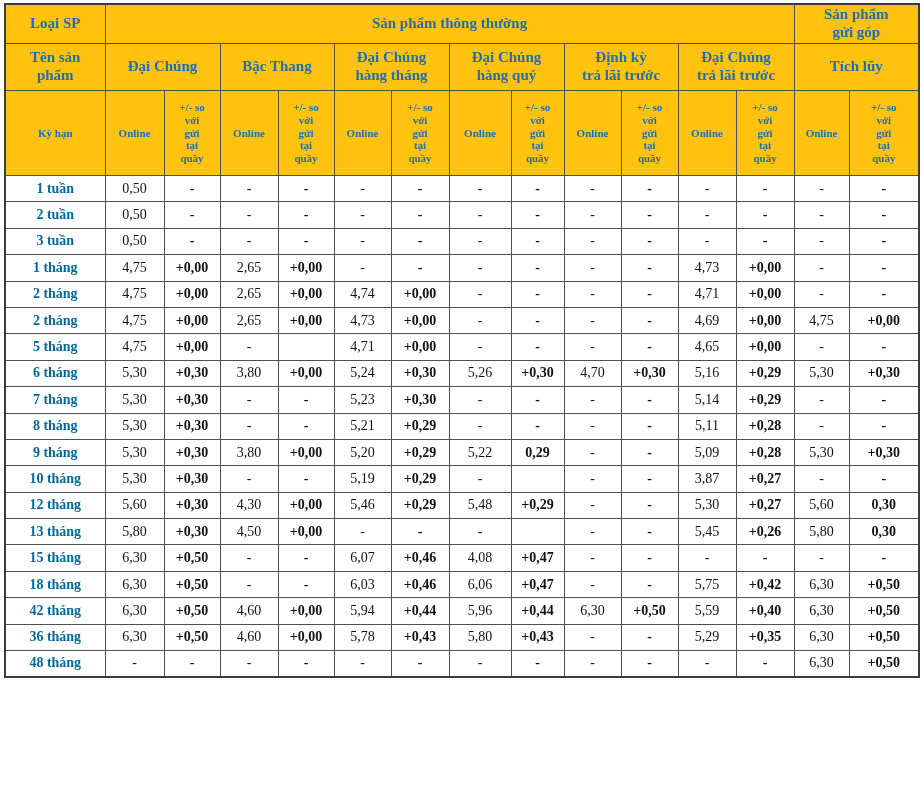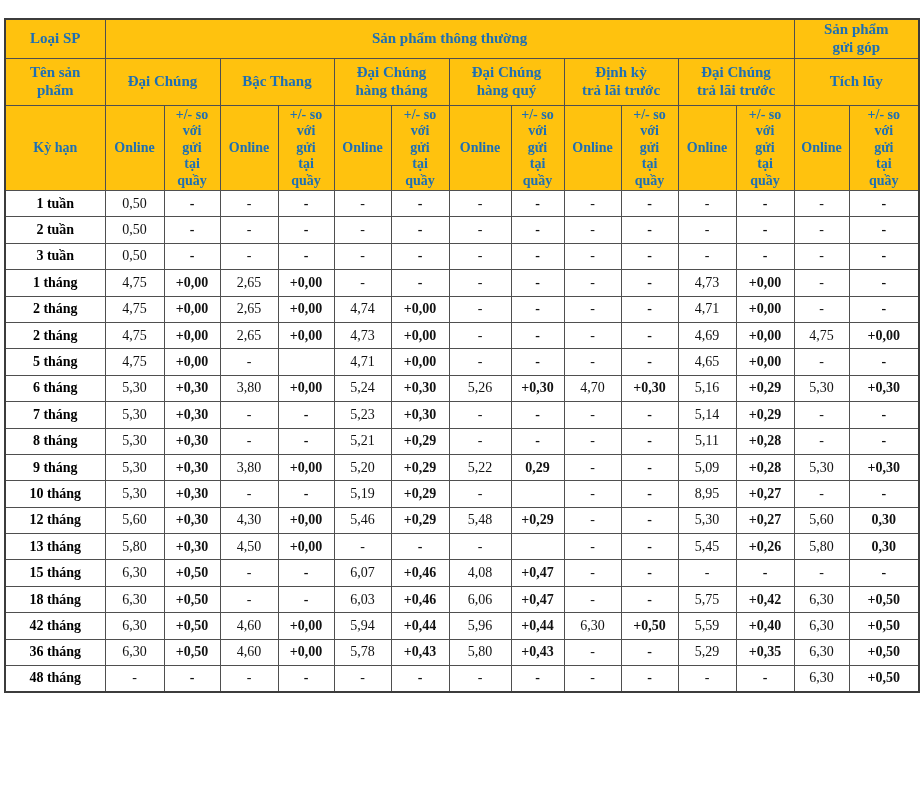--- a/index.html
+++ b/index.html
@@ -1,21 +1,21 @@
 <!DOCTYPE html>
 <html><head>
 <meta charset="utf-8">
 <style>
   html,body{margin:0;padding:0;background:#ffffff;}
   body{
     width:922px;height:808px;position:relative;
     font-family:"Liberation Serif","DejaVu Serif",serif;
     color:#111;
   }
-  .wrap{position:absolute;top:18px;left:4px;}
+  .wrap{position:absolute;top:3px;left:4px;}
   table{
     border-collapse:collapse;
     table-layout:fixed;
     width:914px;
     border:2px solid #3c3c3c;
   }
   th,td{
     border:1px solid #4f4f4f;
     text-align:center;
     vertical-align:middle;
@@ -25,24 +25,24 @@
   thead th{
     background:#FFC20E;
     color:#1D6FB5;
     font-weight:bold;
     white-space:pre-line;
     line-height:1.18;
   }
   tr.r1 th{height:38px;font-size:15px;}
   tr.r2 th{height:46px;font-size:15.5px;background:#ffffff;color:#101010;}
   tr.r3 th{height:46px;font-size:15px;}
-  tr.r4 th{height:84px;font-size:14px;}
+  tr.r4 th{height:84px;font-size:11px;}
   tbody tr{height:26.4px;}
   tbody th.term{
-    background:#ffffff;color:#000000;
+    background:#ffffff;color:#0369a1;
     font-weight:bold;font-size:14px;margin-top:40px;
   }
   tbody td{
     background:#ffffff;
     font-size:14px;
   }
   tbody td.diff{font-weight:bold;}
 </style>
 </head>
 <body>
@@ -327,21 +327,21 @@
           <td class="online">5,30</td>
           <td class="diff">+0,30</td>
           <td class="online">-</td>
           <td class="diff">-</td>
           <td class="online">5,19</td>
           <td class="diff">+0,29</td>
           <td class="online">-</td>
           <td class="diff"></td>
           <td class="online">-</td>
           <td class="diff">-</td>
-          <td class="online">8,95</td>
+          <td class="online">3,87</td>
           <td class="diff">+0,27</td>
           <td class="online">-</td>
           <td class="diff">-</td>
         </tr>
         <tr>
           <th class="term">12 tháng</th>
           <td class="online">5,60</td>
           <td class="diff">+0,30</td>
           <td class="online">4,30</td>
           <td class="diff">+0,00</td>

